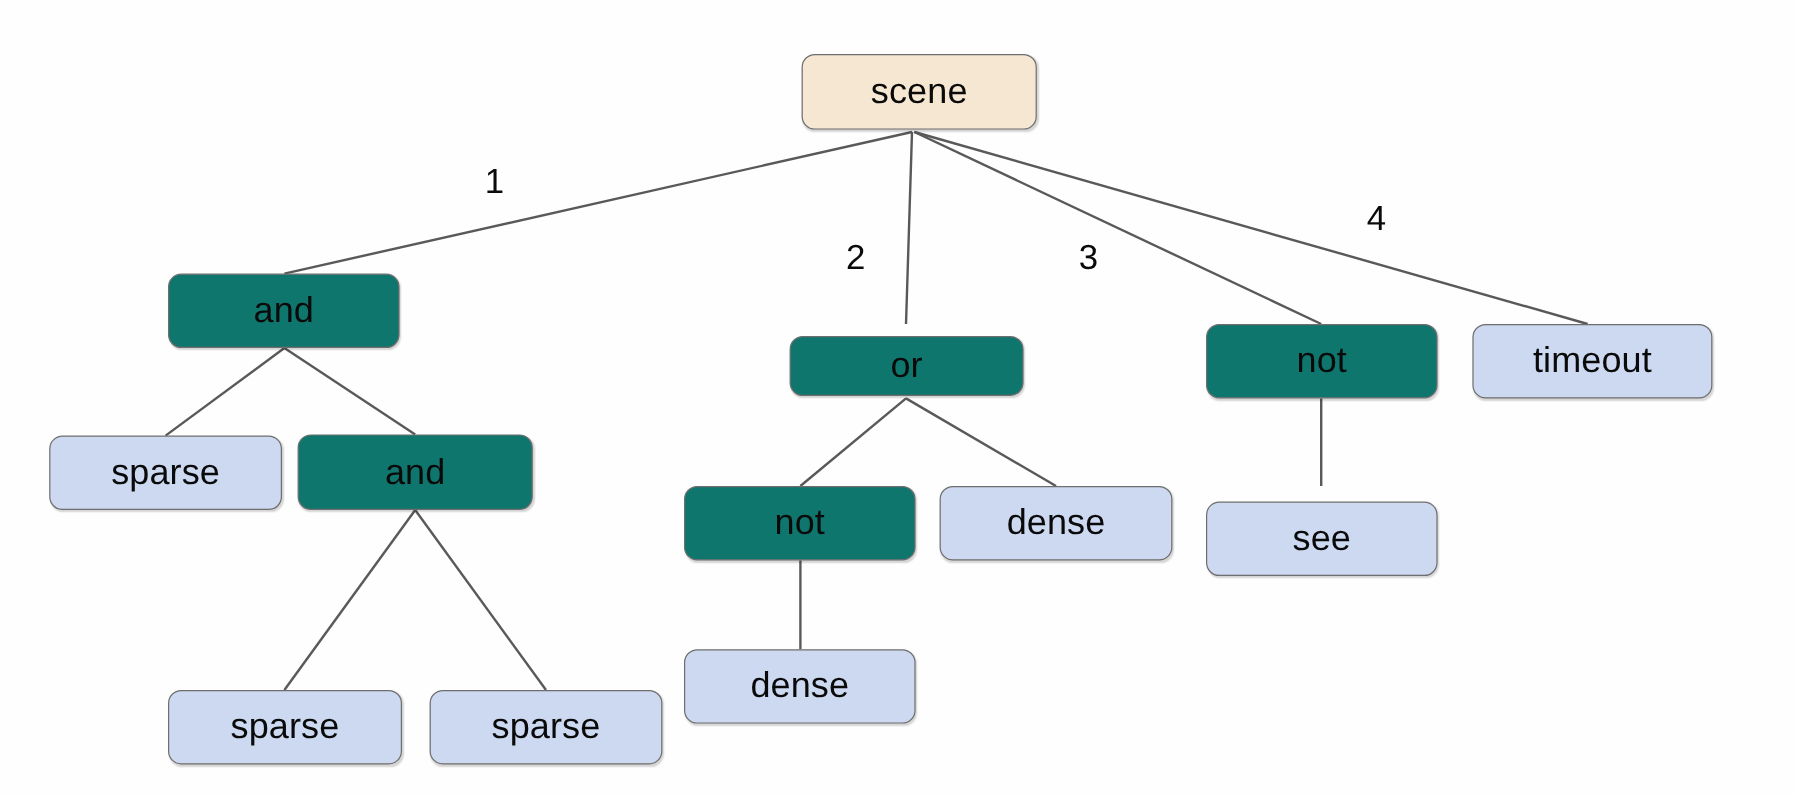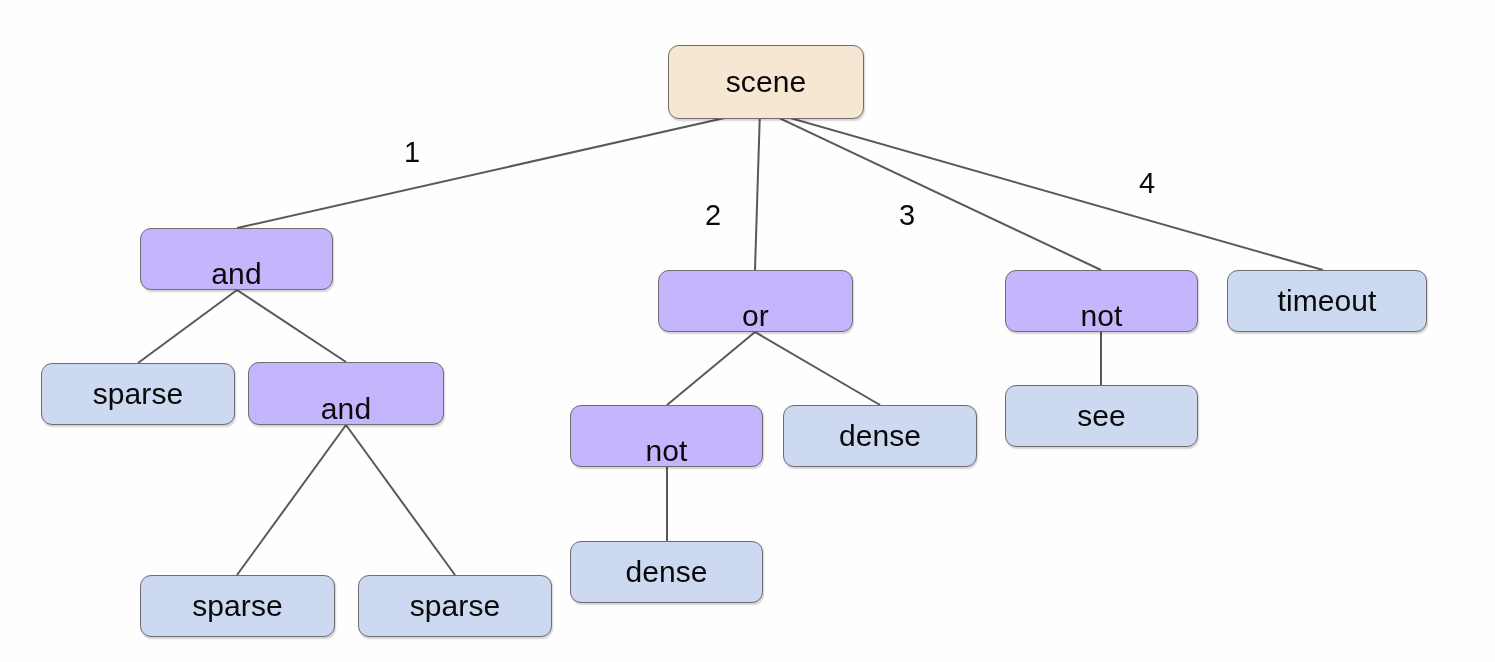--- a/index.html
+++ b/index.html
@@ -35,22 +35,21 @@
     font-size: 30px;
     color: #0a0a0a;
     line-height: 1;
     letter-spacing: 0.1px;
     box-shadow: 1px 1.5px 1.5px rgba(0,0,0,0.17);
   }
   .node-root {
     background: #f6e7d2;
   }
   .node-op {
-    background: #c4b5fd;
-    align-items: flex-end;
+    background: #0f766e;
   }
   .node-leaf {
     background: #ccd9f0;
   }
   .edge-label {
     position: absolute;
     font-size: 29px;
     color: #0a0a0a;
     line-height: 1;
     white-space: nowrap;
@@ -68,48 +67,48 @@
       <line x1="237" y1="290" x2="138" y2="363" stroke="#595959" stroke-width="2"></line>
       <line x1="237" y1="290" x2="346" y2="362" stroke="#595959" stroke-width="2"></line>
       <line x1="346" y1="425" x2="237" y2="575" stroke="#595959" stroke-width="2"></line>
       <line x1="346" y1="425" x2="455" y2="575" stroke="#595959" stroke-width="2"></line>
       <line x1="755" y1="332" x2="667" y2="405" stroke="#595959" stroke-width="2"></line>
       <line x1="755" y1="332" x2="880" y2="405" stroke="#595959" stroke-width="2"></line>
       <line x1="667" y1="467" x2="667" y2="541" stroke="#595959" stroke-width="2"></line>
       <line x1="1101" y1="332" x2="1101" y2="405" stroke="#595959" stroke-width="2"></line>
     </svg>
   <div id="node-layer">
-      <div class="node node-root" style="left: 668px; top: 45px; width: 196px; height: 74px;">
+      <div class="node node-root" style="left: 668px; top: 45px; width: 196px; height: 63px;">
         <span>scene</span>
       </div>
       <div class="node node-op" style="left: 140px; top: 228px; width: 193px; height: 62px;">
         <span>and</span>
       </div>
-      <div class="node node-op" style="left: 658px; top: 270px; width: 195px; height: 62px;">
+      <div class="node node-op" style="left: 658px; top: 280px; width: 195px; height: 50px;">
         <span>or</span>
       </div>
       <div class="node node-op" style="left: 1005px; top: 270px; width: 193px; height: 62px;">
         <span>not</span>
       </div>
       <div class="node node-leaf" style="left: 1227px; top: 270px; width: 200px; height: 62px;">
         <span>timeout</span>
       </div>
       <div class="node node-leaf" style="left: 41px; top: 363px; width: 194px; height: 62px;">
         <span>sparse</span>
       </div>
       <div class="node node-op" style="left: 248px; top: 362px; width: 196px; height: 63px;">
         <span>and</span>
       </div>
       <div class="node node-op" style="left: 570px; top: 405px; width: 193px; height: 62px;">
         <span>not</span>
       </div>
       <div class="node node-leaf" style="left: 783px; top: 405px; width: 194px; height: 62px;">
         <span>dense</span>
       </div>
-      <div class="node node-leaf" style="left: 1005px; top: 385px; width: 193px; height: 62px;">
+      <div class="node node-leaf" style="left: 1005px; top: 418px; width: 193px; height: 62px;">
         <span>see</span>
       </div>
       <div class="node node-leaf" style="left: 570px; top: 541px; width: 193px; height: 62px;">
         <span>dense</span>
       </div>
       <div class="node node-leaf" style="left: 140px; top: 575px; width: 195px; height: 62px;">
         <span>sparse</span>
       </div>
       <div class="node node-leaf" style="left: 358px; top: 575px; width: 194px; height: 62px;">
         <span>sparse</span>

